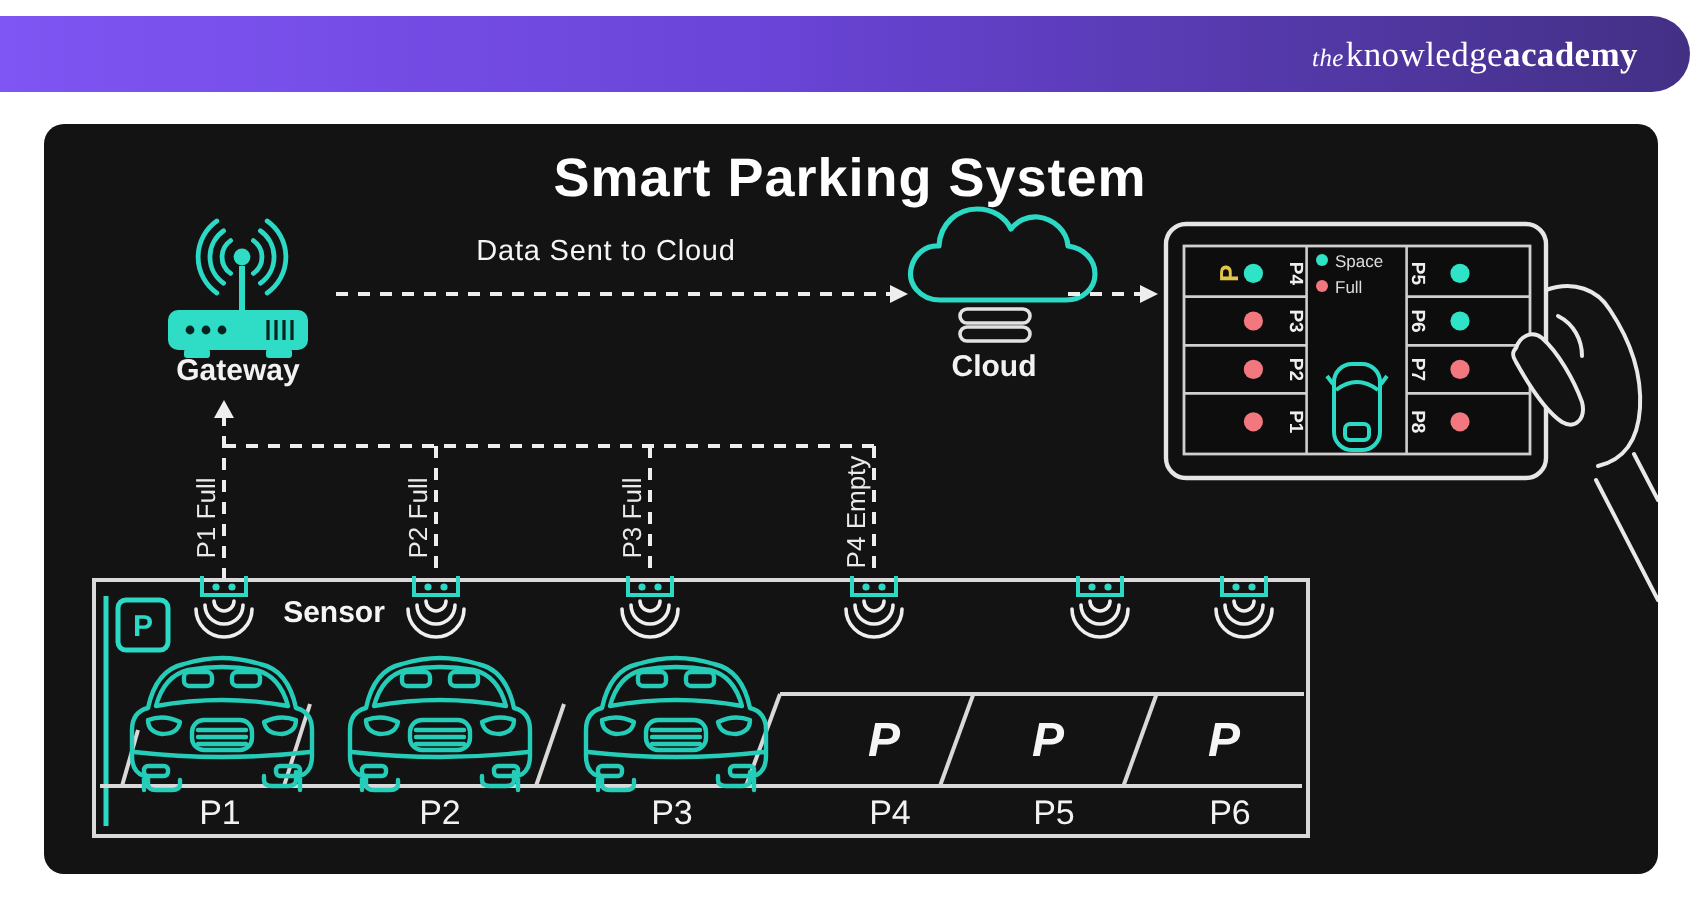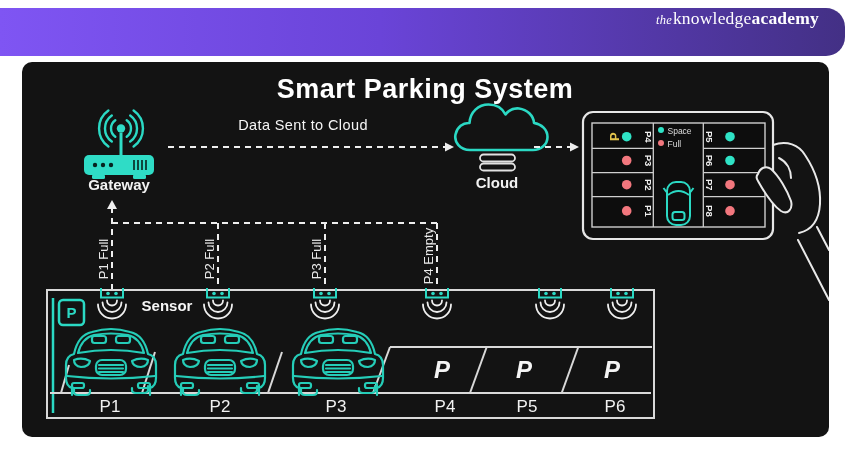--- a/index.html
+++ b/index.html
@@ -1,20 +1,20 @@
 <!DOCTYPE html>
 <html><head>
 <meta charset="utf-8">
 <style>
   html,body{margin:0;padding:0;background:#fff;}
   .stage{position:relative;width:850px;height:450px;background:#ffffff;overflow:hidden;font-family:"Liberation Sans",sans-serif;}
-  .topbar{position:absolute;left:0;top:8px;width:845px;height:48px;box-sizing:border-box;
+  .topbar{position:absolute;left:0;top:8px;width:845px;height:38px;box-sizing:border-box;
           border-radius:0 19px 19px 0;
           background:linear-gradient(90deg,#7f55f3 0%,#6a44d8 45%,#433085 100%);
-          display:flex;justify-content:flex-end;padding-right:26px;}
+          display:flex;align-items:center;justify-content:flex-end;padding-right:26px;}
   .logo{color:#fff;font-family:"Liberation Serif",serif;font-size:17.5px;letter-spacing:.2px;white-space:nowrap;}
   .logo .the{font-style:italic;font-size:12.5px;margin-right:1px;}
   .logo .ac{font-weight:bold;}
   .panel{position:absolute;left:22px;top:62px;width:807px;height:375px;background:#131313;border-radius:10px;}
   .panel svg{position:absolute;left:0;top:0;}
   
   .t-title{font:bold 27px "Liberation Sans",sans-serif;fill:#ffffff;letter-spacing:.5px;}
   .t-node{font:bold 15px "Liberation Sans",sans-serif;fill:#f2f2f2;}
   .t-flow{font:400 14.5px "Liberation Sans",sans-serif;fill:#f5f5f5;letter-spacing:.4px;}
   .t-status{font:400 13px "Liberation Sans",sans-serif;fill:#eaeaea;}

